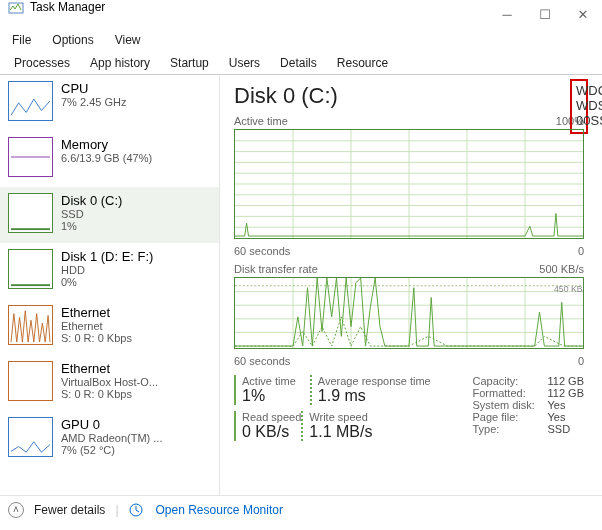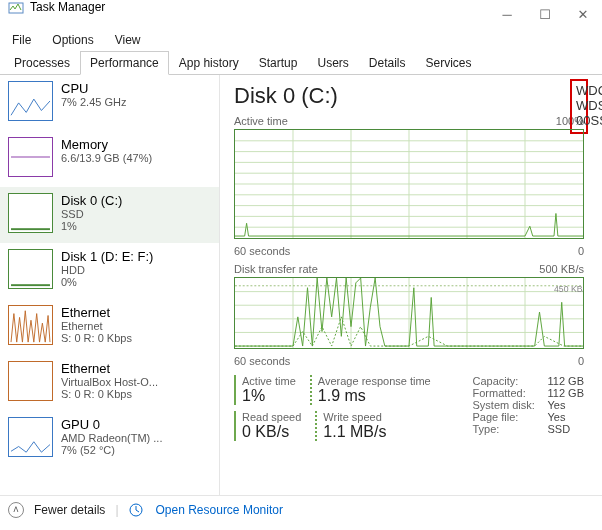--- a/index.html
+++ b/index.html
@@ -62,26 +62,25 @@
 </div>
 
 <div class="menubar">
   <span>File</span>
   <span>Options</span>
   <span>View</span>
 </div>
 
 <div class="tabs">
   <div class="tab">Processes</div>
-  <div class="tab active">Performance</div>
   <div class="tab">App history</div>
   <div class="tab">Startup</div>
   <div class="tab">Users</div>
   <div class="tab">Details</div>
-  <div class="tab">Services</div>
+  <div class="tab">Resource</div>
 </div>
 
 <div class="main">
   <div class="sidebar" id="sidebar">
       <div class="side-item ">
      <div class="thumb" style="border-color:#3a78c4">
        <svg viewBox="0 0 45 40">
             <path d="M2 35 L10 22 L18 32 L26 18 L34 30 L43 20" stroke="#3a78c4" fill="none"></path>
           </svg>
      </div>
@@ -230,21 +229,21 @@
         <div style="display:flex;gap:14px">
           <div class="stat-block solid">
             <div class="lbl">Active time</div>
             <div class="val">1%</div>
           </div>
           <div class="stat-block">
             <div class="lbl">Average response time</div>
             <div class="val">1.9 ms</div>
           </div>
         </div>
-        <div style="display:flex;gap:14px;margin-top:6px">
+        <div style="display:flex;margin-top:6px">
           <div class="stat-block solid">
             <div class="lbl">Read speed</div>
             <div class="val">0 KB/s</div>
           </div>
           <div class="stat-block">
             <div class="lbl">Write speed</div>
             <div class="val">1.1 MB/s</div>
           </div>
         </div>
       </div>

